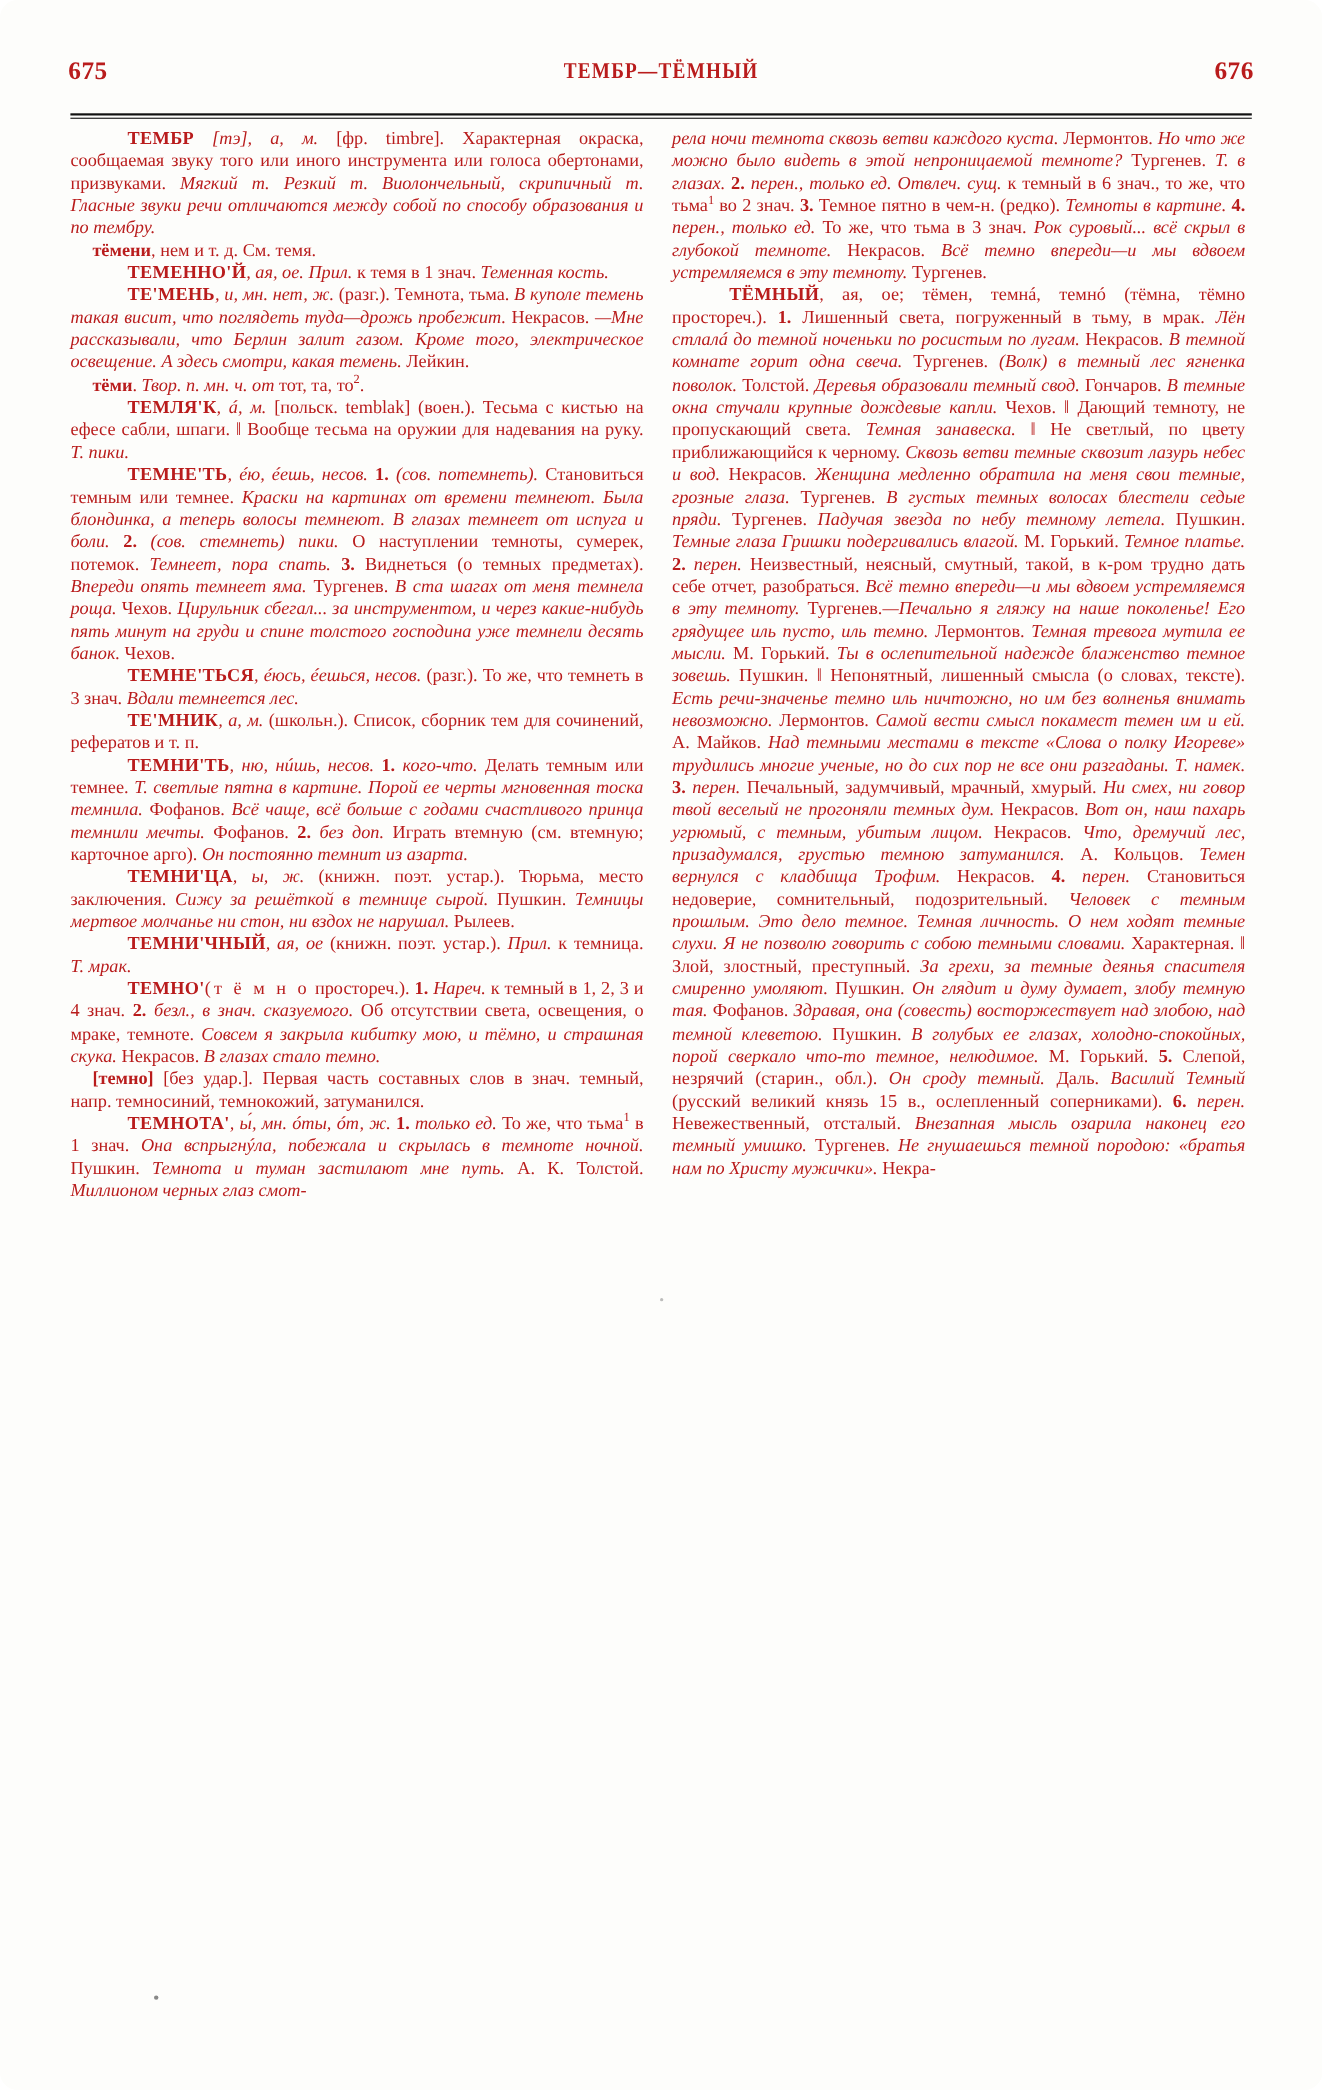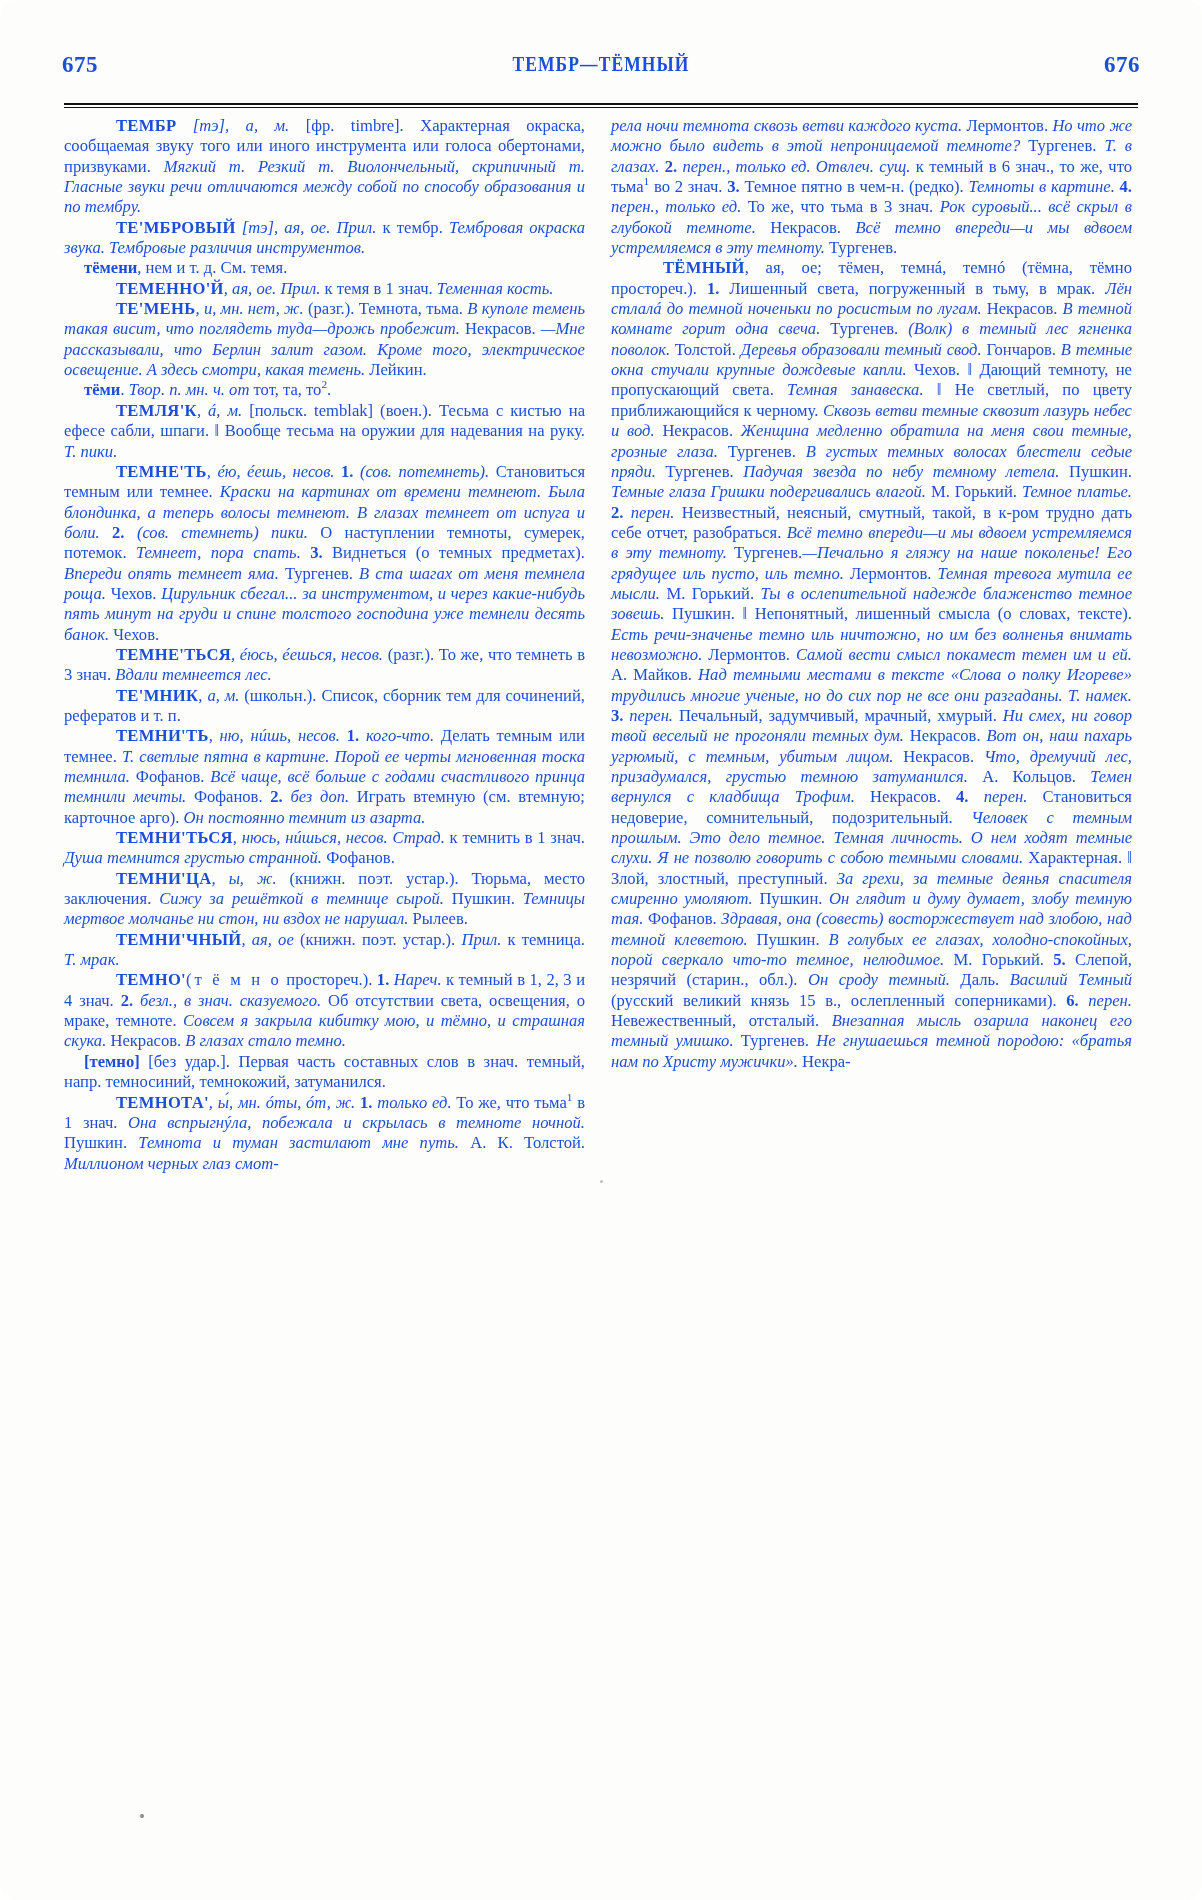--- a/index.html
+++ b/index.html
@@ -6,21 +6,21 @@
     margin: 0;
     padding: 0;
     background: #ffffff;
   }
   .page {
     position: relative;
     width: 1202px;
     height: 1900px;
     background: #fdfdfb;
     font-family: "Liberation Serif", "DejaVu Serif", serif;
-    color: #1d4ed8;
+    color: #b91c1c;
     box-sizing: border-box;
     overflow: hidden;
     border-radius: 16px;
   }
 
   
   .runhead {
     position: absolute;
     top: 52px;
     left: 62px;
@@ -142,26 +142,20 @@
 
     <div class="col">
 
       <p>
         <span class="hw">ТЕМБР</span>
         <span class="it">[тэ]</span><span class="it">, а, м.</span>
         <span>[фр. timbre].</span><span> Характерная окраска, сообщаемая звуку того или иного инструмента или голоса обертонами, призвуками.</span>
         <span class="it">Мягкий т. Резкий т. Виолончельный, скрипичный т. Гласные звуки речи отличаются между собой по способу образования и по тембру.</span>
       </p>
 
-      <p>
-        <span class="hw">ТЕ'МБРОВЫЙ</span>
-        <span class="it">[тэ]</span><span class="it">, ая, ое.</span>
-        <span class="it">Прил.</span><span> к тембр.</span>
-        <span class="it">Тембровая окраска звука. Тембровые различия инструментов.</span>
-      </p>
 
       <p>
         <span class="hw-sm">тёмени</span><span>, нем и т. д.</span><span> См. темя.</span>
       </p>
 
       <p>
         <span class="hw">ТЕМЕННО'Й</span><span class="it">, ая, ое.</span>
         <span class="it">Прил.</span><span> к темя в 1 знач.</span>
         <span class="it">Теменная кость.</span>
       </p>
@@ -222,26 +216,20 @@
         <span class="it">кого-что.</span><span> Делать темным или темнее.</span>
         <span class="it">Т. светлые пятна в картине. Порой ее черты мгновенная тоска темнила.</span>
         <span>Фофанов.</span>
         <span class="it">Всё чаще, всё больше с годами счастливого принца темнили мечты.</span>
         <span>Фофанов.</span>
         <span class="num">2.</span>
         <span class="it">без доп.</span><span> Играть втемную (см. втемную; карточное арго).</span>
         <span class="it">Он постоянно темнит из азарта.</span>
       </p>
 
-      <p>
-        <span class="hw">ТЕМНИ'ТЬСЯ</span><span class="it">, нюсь, нúшься, несов.</span>
-        <span class="it">Страд.</span><span> к темнить в 1 знач.</span>
-        <span class="it">Душа темнится грустью странной.</span>
-        <span>Фофанов.</span>
-      </p>
 
       <p>
         <span class="hw">ТЕМНИ'ЦА</span><span class="it">, ы, ж.</span>
         <span>(книжн. поэт. устар.).</span><span> Тюрьма, место заключения.</span>
         <span class="it">Сижу за решёткой в темнице сырой.</span>
         <span>Пушкин.</span>
         <span class="it">Темницы мертвое молчанье ни стон, ни вздох не нарушал.</span>
         <span>Рылеев.</span>
       </p>
 

